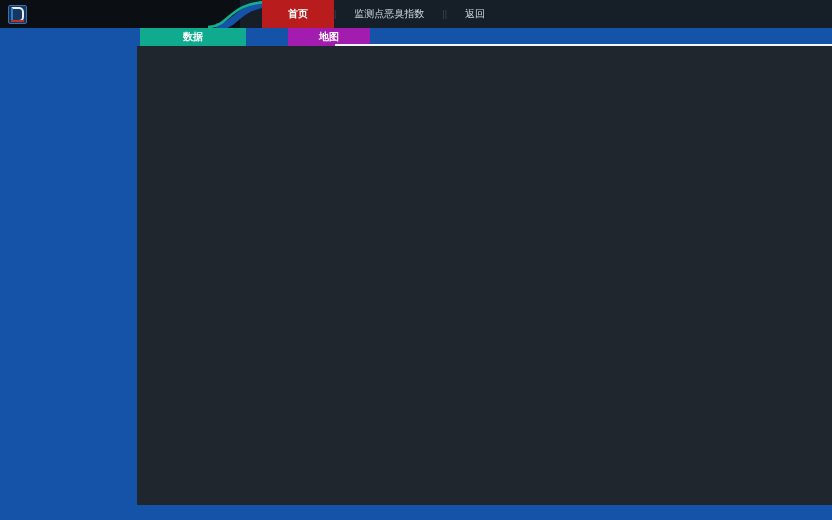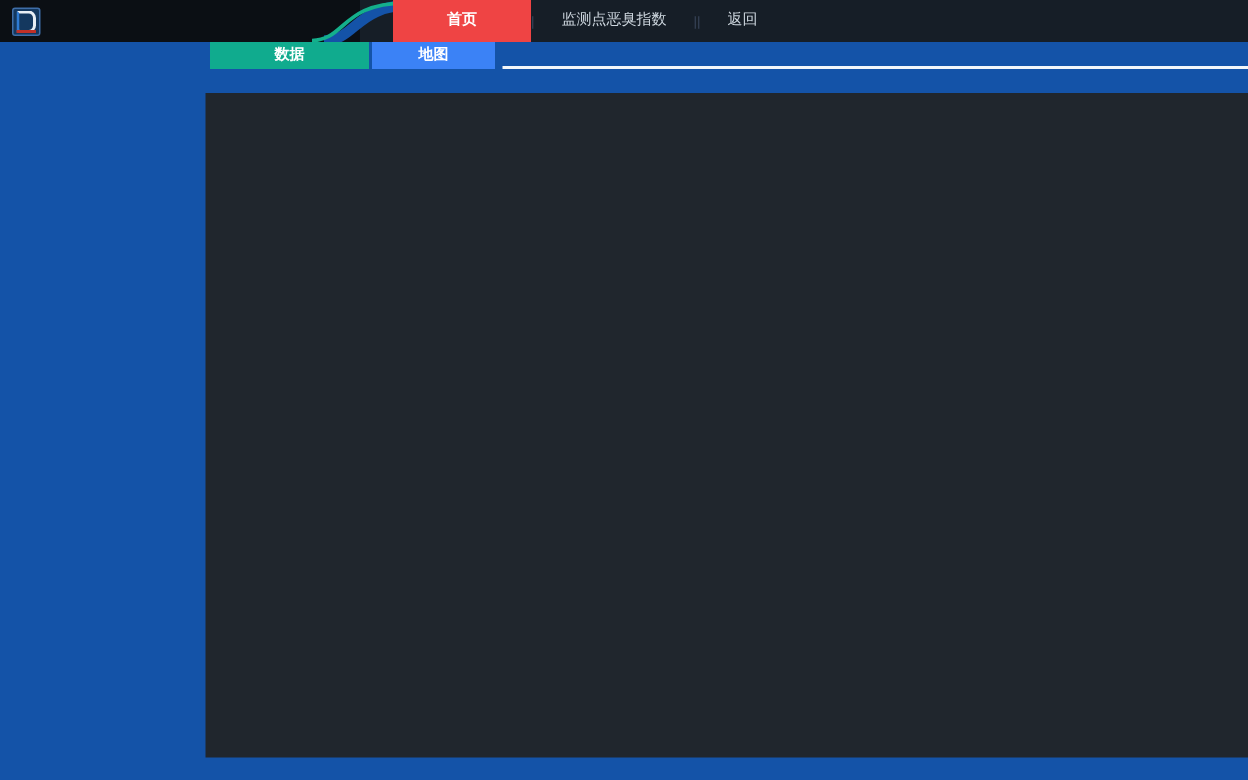--- a/index.html
+++ b/index.html
@@ -10,28 +10,28 @@
   .navzone{position:absolute;left:240px;top:0;width:592px;height:28px;background:#161e27;}
   .swoosh{position:absolute;left:198px;top:0;width:80px;height:28px;z-index:6;}
   .logo{position:absolute;left:8px;top:5px;width:17px;height:17px;background:#14385f;border:1px solid #3f6ea8;
         border-radius:2px;z-index:7;display:flex;align-items:center;justify-content:center;}
   .logo .glyph{width:9px;height:11px;border:2px solid #e8eef4;border-left-color:#2e7bd4;border-radius:1px 5px 5px 1px;}
   .logo .red{position:absolute;bottom:1px;left:2px;width:13px;height:2px;background:#c03028;}
   .app-title{position:absolute;left:27px;top:8px;width:224px;font-size:10.5px;font-weight:bold;color:#fff;
              line-height:27px;z-index:7;letter-spacing:.3px;}
   .nav{position:absolute;left:262px;top:0;height:28px;display:flex;align-items:center;z-index:7;}
   .nav-item{font-size:10px;color:#cdd6de;padding:14px 18px;height:28px;line-height:28px;cursor:pointer;}
-  .nav-item.active{background:#ef4444;color:#fff;font-weight:bold;padding:0 36px;}
+  .nav-item.active{background:#b91c1c;color:#fff;font-weight:bold;padding:0 26px;}
   .nav-sep{color:#38465a;font-size:9px;}
   
-  .tabrow{position:absolute;left:0;top:28px;width:832px;height:34px;background:#1453a8;z-index:4;}
+  .tabrow{position:absolute;left:0;top:28px;width:832px;height:18px;background:#1453a8;z-index:4;}
   .tab{position:absolute;top:0;height:18px;line-height:18px;text-align:center;font-size:10px;font-weight:bold;
        color:#fff;cursor:pointer;}
   .tab.active{background:#10ab8e;}
-  .tab.idle{background:#3b82f6;}
+  .tab.idle{background:#a21caf;margin-left:40px;}
   .whiteline{position:absolute;left:335px;top:44px;width:497px;height:2px;background:#f2f6fa;z-index:4;}
   
   .main{position:absolute;left:137px;top:46px;width:695px;height:459px;background:#20262d;z-index:3;}
   .panel{position:absolute;box-sizing:border-box;background:#3c4551;border-top:2px solid #17b48b;
          border-bottom:2px solid #17b48b;overflow:hidden;}
   .ptitle{height:16px;background:#0d1319;color:#fff;font-size:10px;font-weight:bold;line-height:16px;
           padding:0 6px;border-bottom:1px solid #5a6470;white-space:nowrap;}
   .strip{height:10px;background:#424b57;}
   
   .datebar{height:16px;background:#0a0e12;font-size:10px;font-weight:bold;text-align:center;line-height:16px;}

